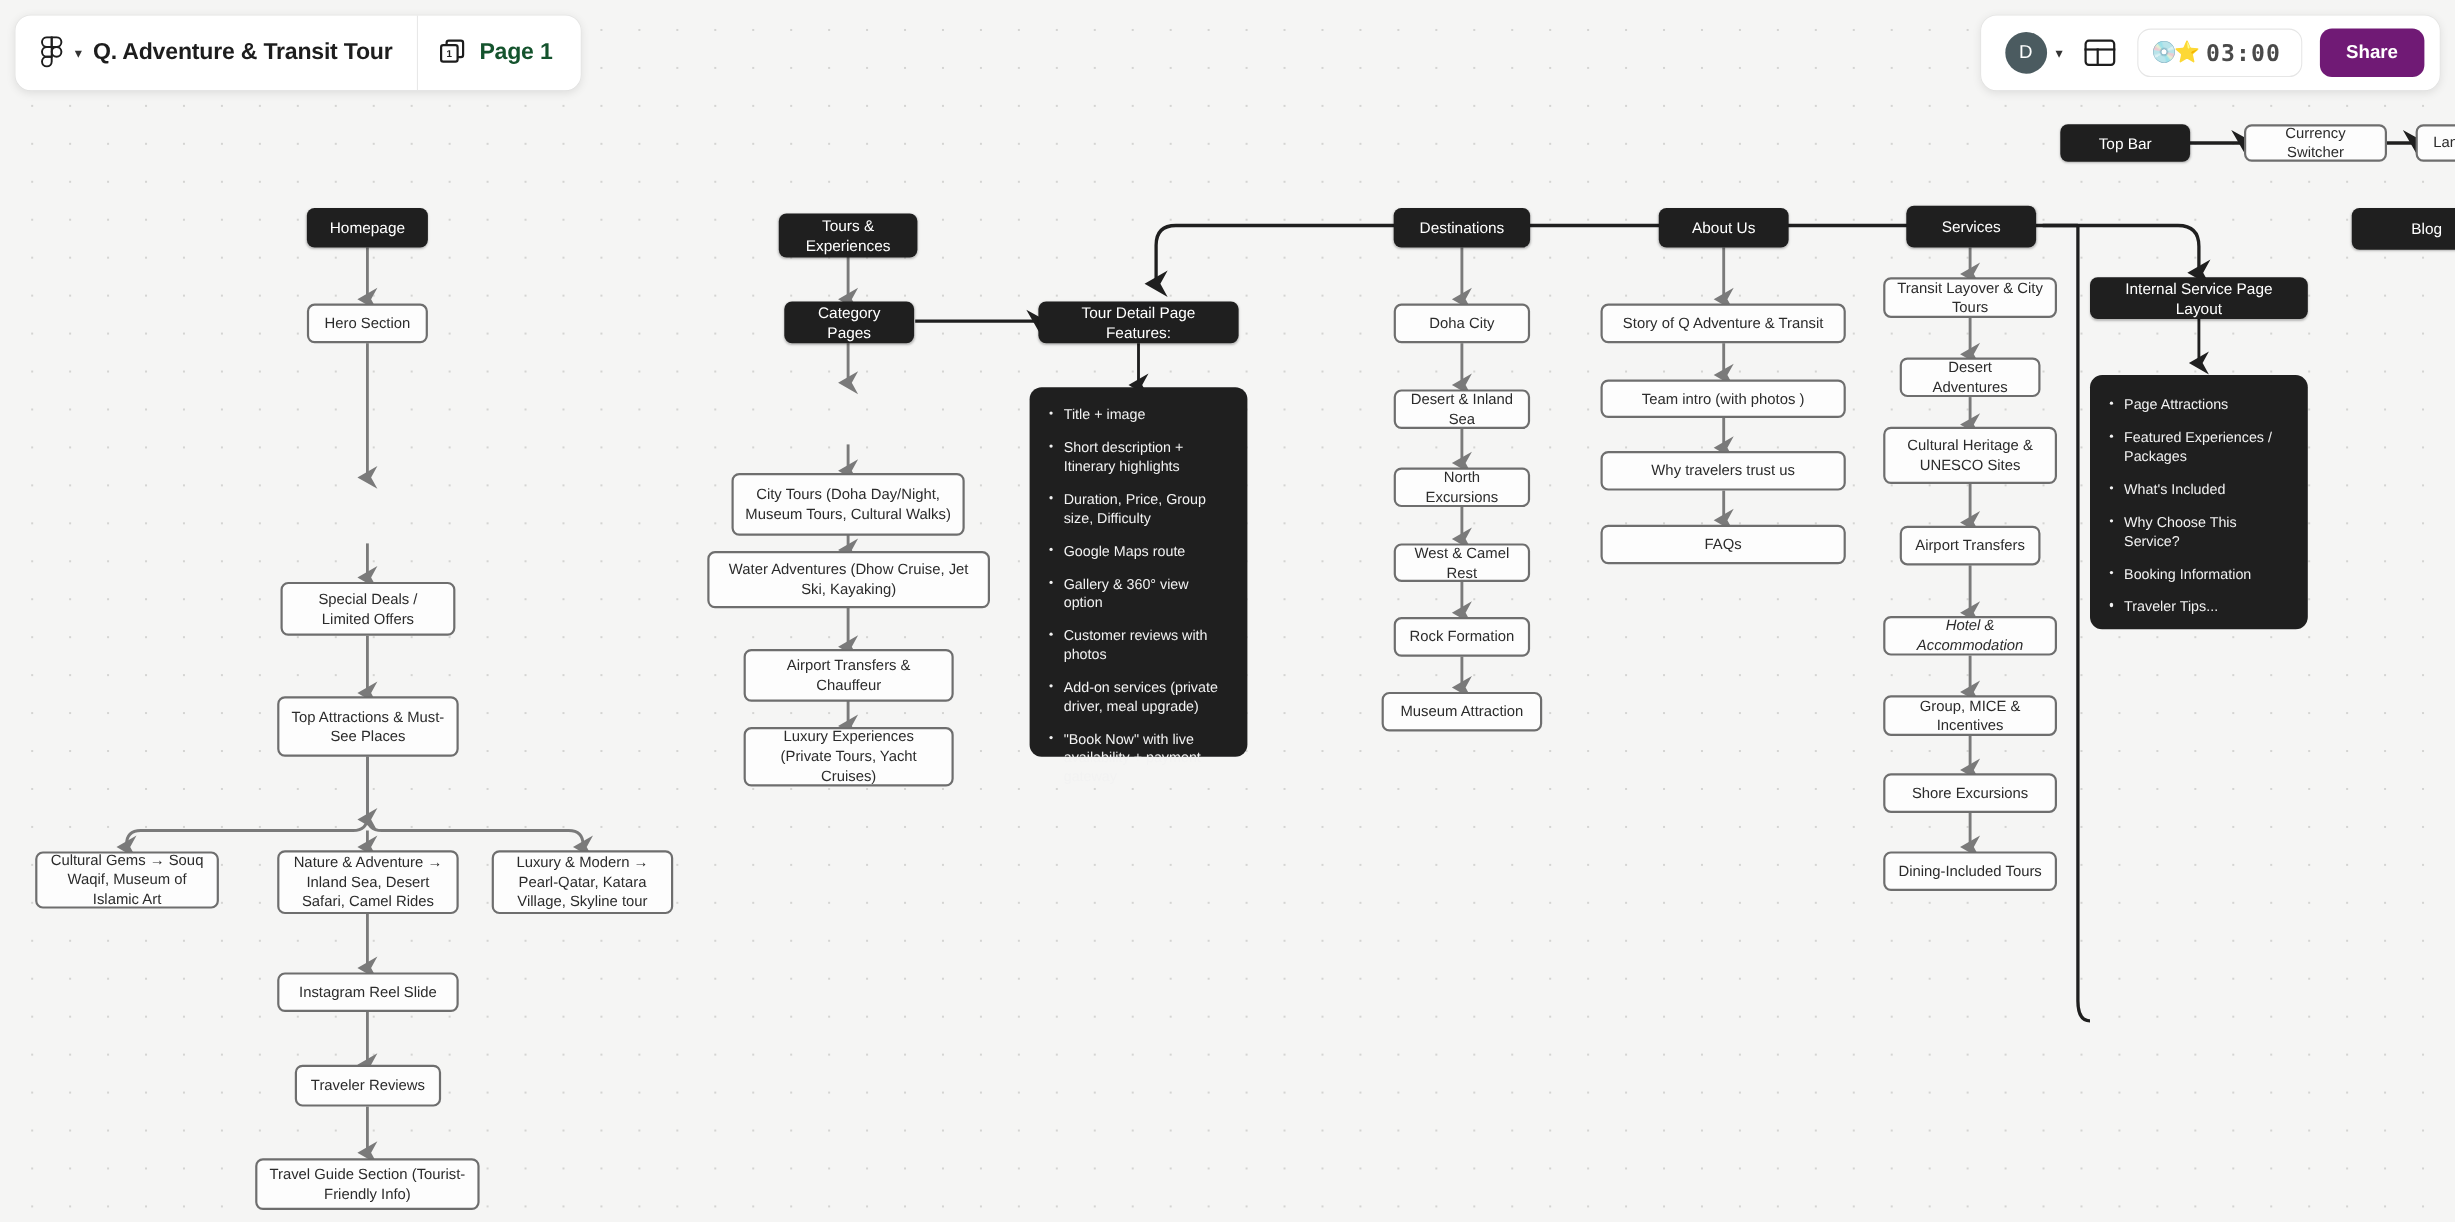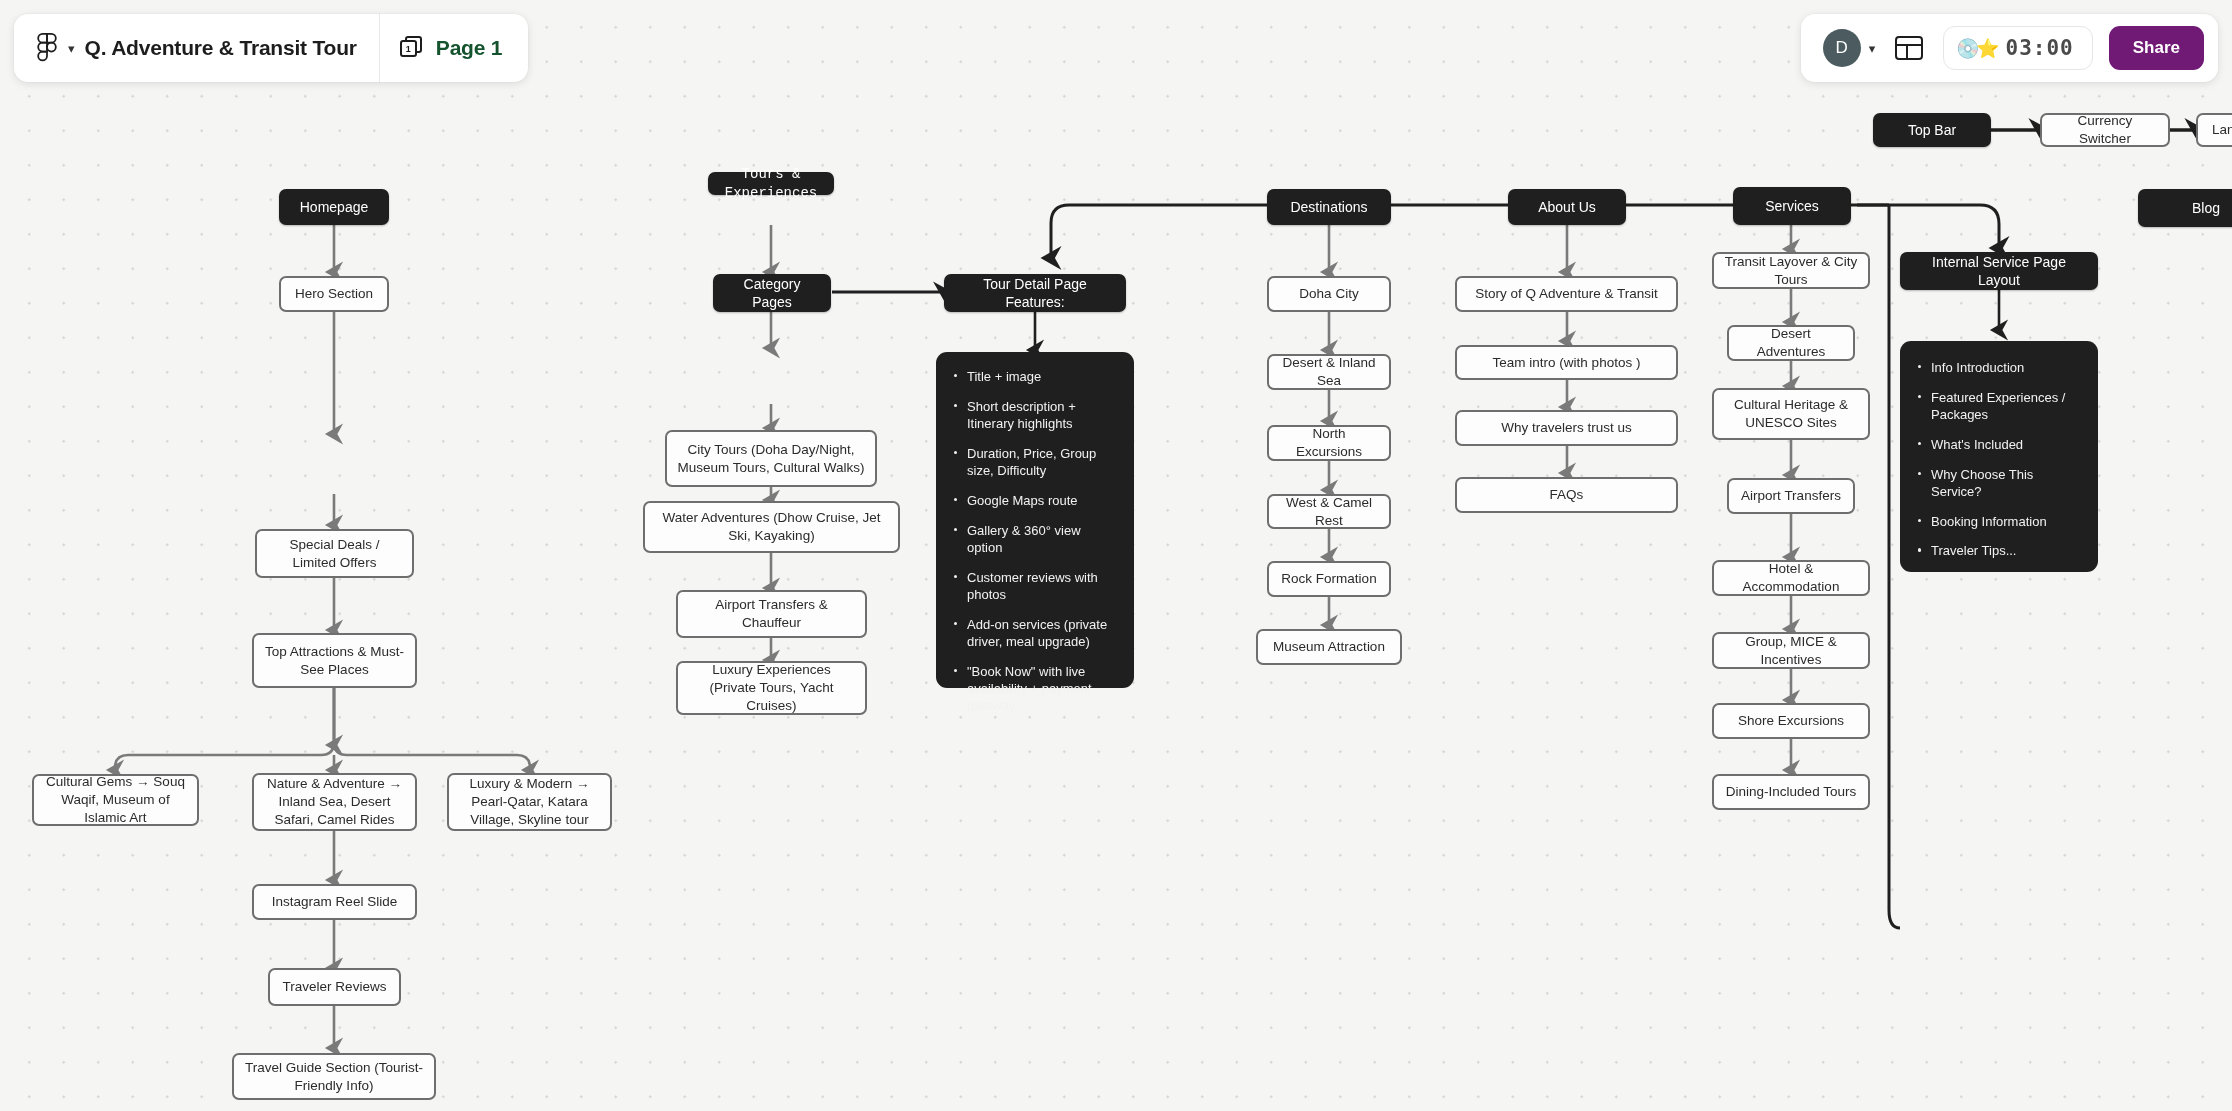--- a/index.html
+++ b/index.html
@@ -298,21 +298,21 @@
 <div class="node light" style="left:252px; top:884px; width:165px; height:36px;">
   <span>Instagram Reel Slide</span>
 </div>
 <div class="node light" style="left:268px; top:968px; width:133px; height:38px;">
   <span>Traveler Reviews</span>
 </div>
 <div class="node light" style="left:232px; top:1053px; width:204px; height:47px;">
   <span>Travel Guide Section (Tourist-Friendly Info)</span>
 </div>
 
-<div class="node dark" style="left:708px; top:172px; width:126px; height:23px;font-family:Liberation Mono, monospace;">
+<div class="node dark" style="left:708px; top:194px; width:126px; height:40px;">
   <span>Tours &amp; Experiences</span>
 </div>
 <div class="node dark" style="left:713px; top:274px; width:118px; height:38px;">
   <span>Category Pages</span>
 </div>
 <div class="node light" style="left:665px; top:430px; width:212px; height:57px;">
   <span>City Tours (Doha Day/Night, Museum Tours, Cultural Walks)</span>
 </div>
 <div class="node light" style="left:643px; top:501px; width:257px; height:52px;">
   <span>Water Adventures (Dhow Cruise, Jet Ski, Kayaking)</span>
@@ -386,39 +386,39 @@
 </div>
 <div class="node light" style="left:1727px; top:325px; width:128px; height:36px;">
   <span>Desert Adventures</span>
 </div>
 <div class="node light" style="left:1712px; top:388px; width:158px; height:52px;">
   <span>Cultural Heritage &amp; UNESCO Sites</span>
 </div>
 <div class="node light" style="left:1727px; top:478px; width:128px; height:36px;">
   <span>Airport Transfers</span>
 </div>
-<div class="node light" style="left:1712px; top:560px; width:158px; height:36px;">
+<div class="node light" style="left:1712px; top:560px; width:158px; height:36px;font-style:italic;">
   <span>Hotel &amp; Accommodation</span>
 </div>
 <div class="node light" style="left:1712px; top:632px; width:158px; height:37px;">
   <span>Group, MICE &amp; Incentives</span>
 </div>
 <div class="node light" style="left:1712px; top:703px; width:158px; height:36px;">
   <span>Shore Excursions</span>
 </div>
 <div class="node light" style="left:1712px; top:774px; width:158px; height:36px;">
   <span>Dining-Included Tours</span>
 </div>
 
 <div class="node dark" style="left:1900px; top:252px; width:198px; height:38px;">
   <span>Internal Service Page Layout</span>
 </div>
 <div class="panel" style="left:1900px; top:341px; width:198px; height:231px; padding-top:18px;">
   <ul>
-    <li>Info Introduction</li>
+    <li>Page Attractions</li>
     <li>Featured Experiences / Packages</li>
     <li>What's Included</li>
     <li>Why Choose This Service?</li>
     <li>Booking Information</li>
     <li>Traveler Tips...</li>
   </ul>
 </div>
 
 <div class="node dark" style="left:2138px; top:189px; width:136px; height:38px;">
   <span>Blog</span>

